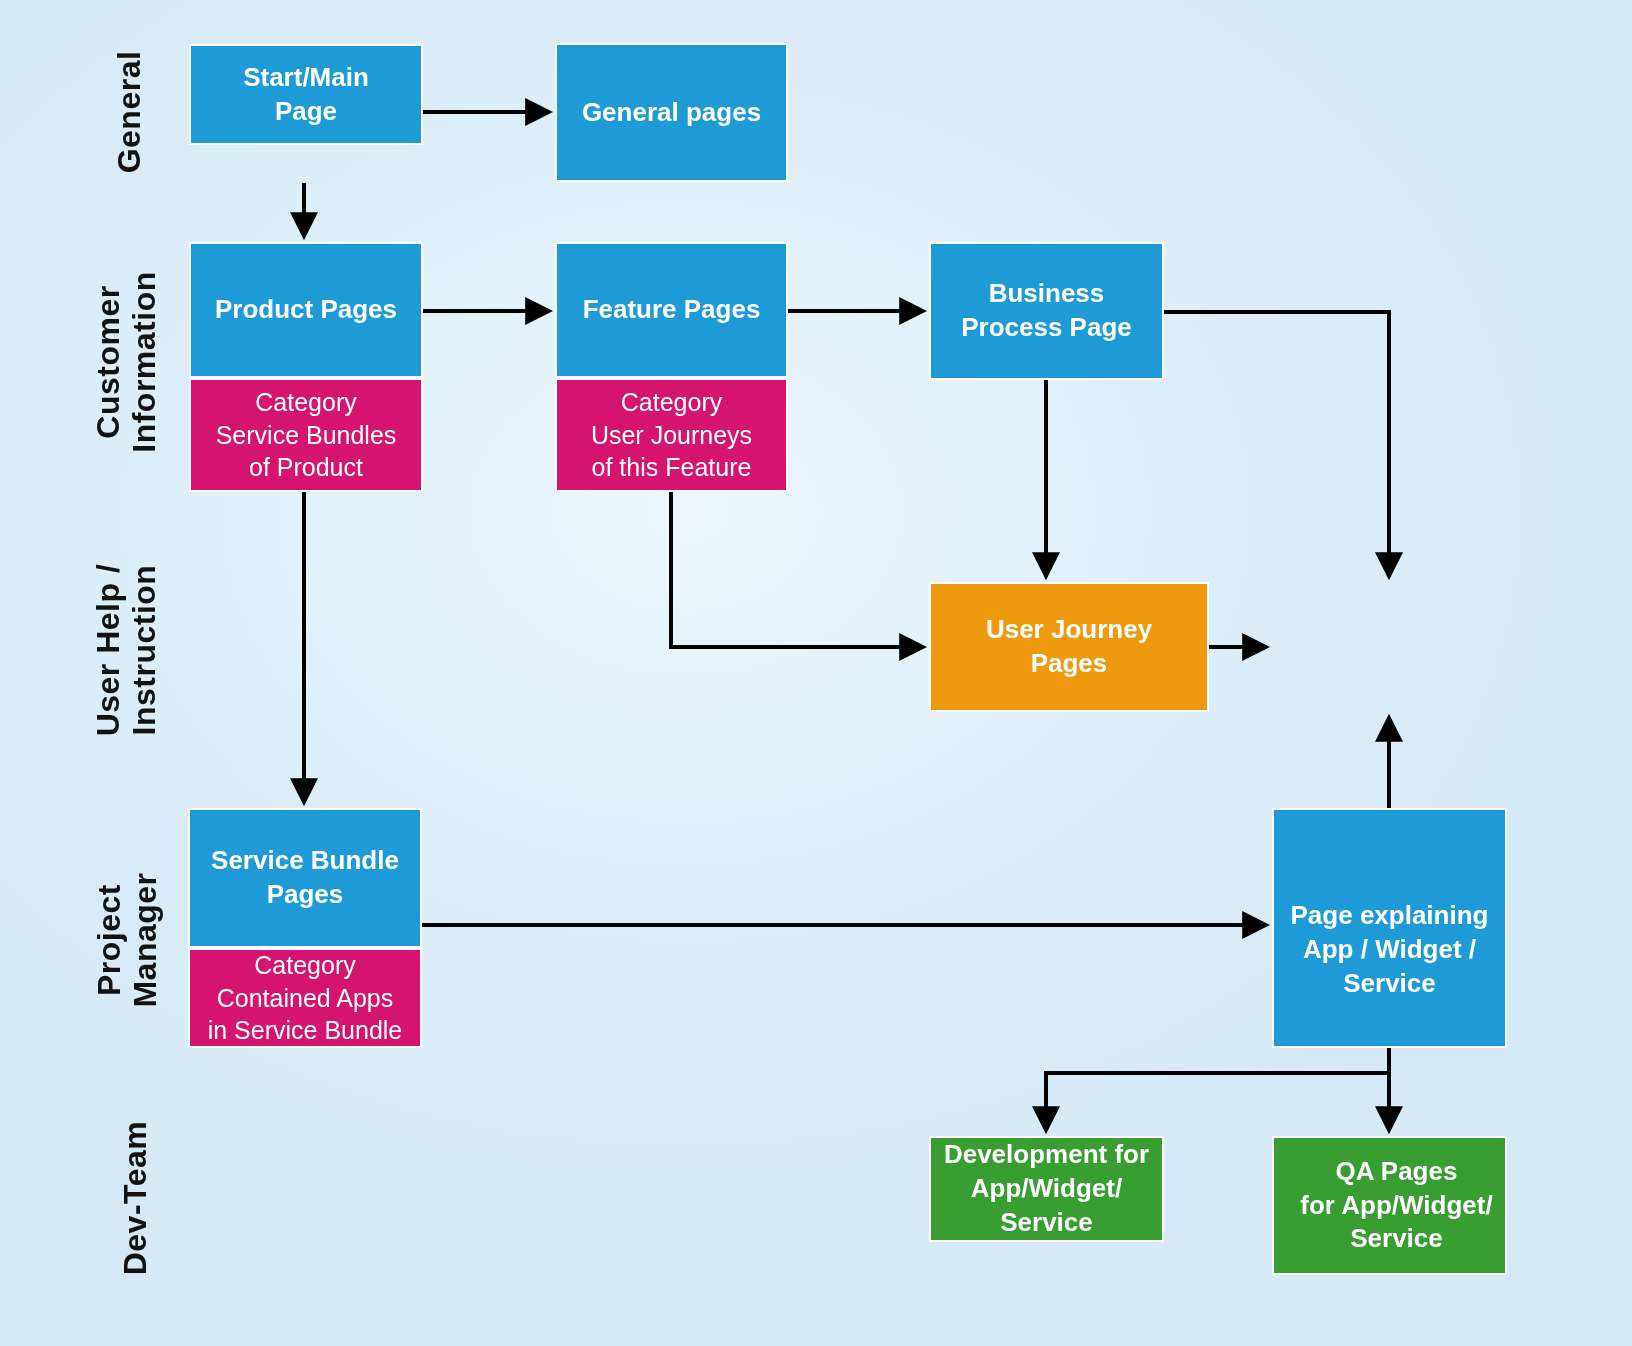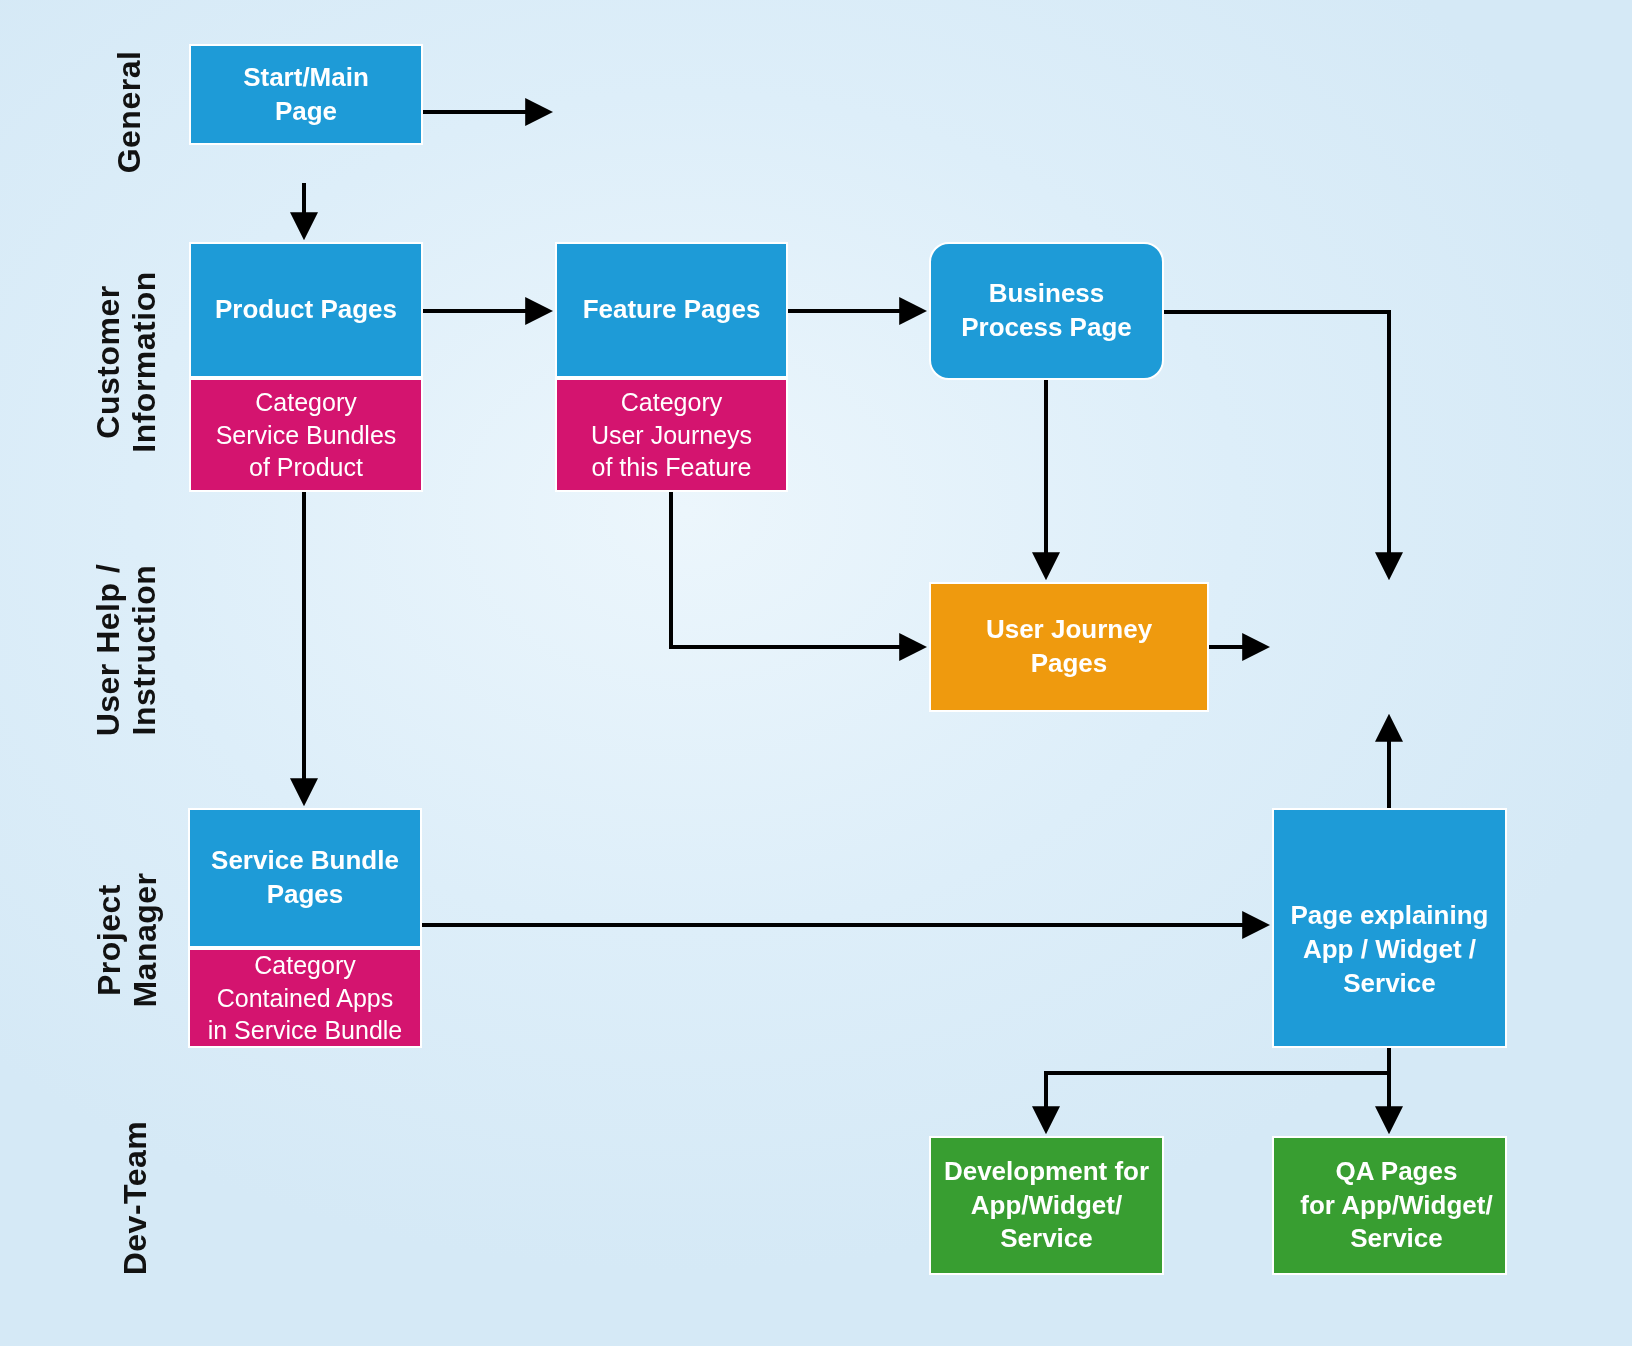--- a/index.html
+++ b/index.html
@@ -81,39 +81,40 @@
 <div class="lane-label" style="left: 130px; top: 112px; color: rgb(18, 18, 18);">General</div>
     <div class="lane-label" style="left: 127px; top: 362px; color: rgb(18, 18, 18);">Customer
 Information</div>
     <div class="lane-label" style="left: 127px; top: 650px; color: rgb(18, 18, 18);">User Help /
 Instruction</div>
     <div class="lane-label" style="left: 128px; top: 940px; color: rgb(18, 18, 18);">Project
 Manager</div>
     <div class="lane-label" style="left: 136px; top: 1198px; color: rgb(18, 18, 18);">Dev-Team</div>
     <div class="node title" style="left: 189px; top: 44px; width: 234px; height: 101px; background: rgb(30, 155, 215); color: rgb(255, 255, 255);">Start/Main
 Page</div>
+    <div class="node title" style="left: 555px; top: 43px; width: 233px; height: 139px; background: rgb(30, 155, 215); color: rgb(255, 255, 255);">General pages</div>
     <div class="node title" style="left: 189px; top: 242px; width: 234px; height: 136px; background: rgb(30, 155, 215); color: rgb(255, 255, 255);">Product Pages</div>
     <div class="node sub" style="left: 189px; top: 378px; width: 234px; height: 114px; background: rgb(212, 20, 111); color: rgb(255, 255, 255);">Category
 Service Bundles
 of Product</div>
     <div class="node title" style="left: 555px; top: 242px; width: 233px; height: 136px; background: rgb(30, 155, 215); color: rgb(255, 255, 255);">Feature Pages</div>
     <div class="node sub" style="left: 555px; top: 378px; width: 233px; height: 114px; background: rgb(212, 20, 111); color: rgb(255, 255, 255);">Category
 User Journeys
 of this Feature</div>
-    <div class="node title" style="left: 929px; top: 242px; width: 235px; height: 138px; background: rgb(30, 155, 215); color: rgb(255, 255, 255); border-radius: 20px;">Business
+    <div class="node title" style="left: 929px; top: 242px; width: 235px; height: 138px; background: rgb(30, 155, 215); color: rgb(255, 255, 255);">Business
 Process Page</div>
     <div class="node title" style="left: 929px; top: 582px; width: 280px; height: 130px; background: rgb(239, 154, 14); color: rgb(255, 255, 255);">User Journey
 Pages</div>
     <div class="node title" style="left: 188px; top: 808px; width: 234px; height: 140px; background: rgb(30, 155, 215); color: rgb(255, 255, 255);">Service Bundle
 Pages</div>
     <div class="node sub" style="left: 188px; top: 948px; width: 234px; height: 100px; background: rgb(212, 20, 111); color: rgb(255, 255, 255);">Category
 Contained Apps
 in Service Bundle</div>
     <div class="node title" style="left: 1272px; top: 808px; width: 235px; height: 240px; background: rgb(30, 155, 215); color: rgb(255, 255, 255); padding-top: 44px;">Page explaining
 App / Widget /
 Service</div>
-    <div class="node title" style="left: 929px; top: 1136px; width: 235px; height: 139px; background: rgb(56, 158, 49); color: rgb(255, 255, 255);">Development for
+    <div class="node title" style="left: 929px; top: 1136px; width: 235px; height: 106px; background: rgb(56, 158, 49); color: rgb(255, 255, 255);">Development for
 App/Widget/
 Service</div>
     <div class="node title" style="left: 1272px; top: 1136px; width: 235px; height: 139px; background: rgb(56, 158, 49); color: rgb(255, 255, 255); padding-left: 14px;">QA Pages
 for App/Widget/
 Service</div>
   </div>
 
 </body></html>

